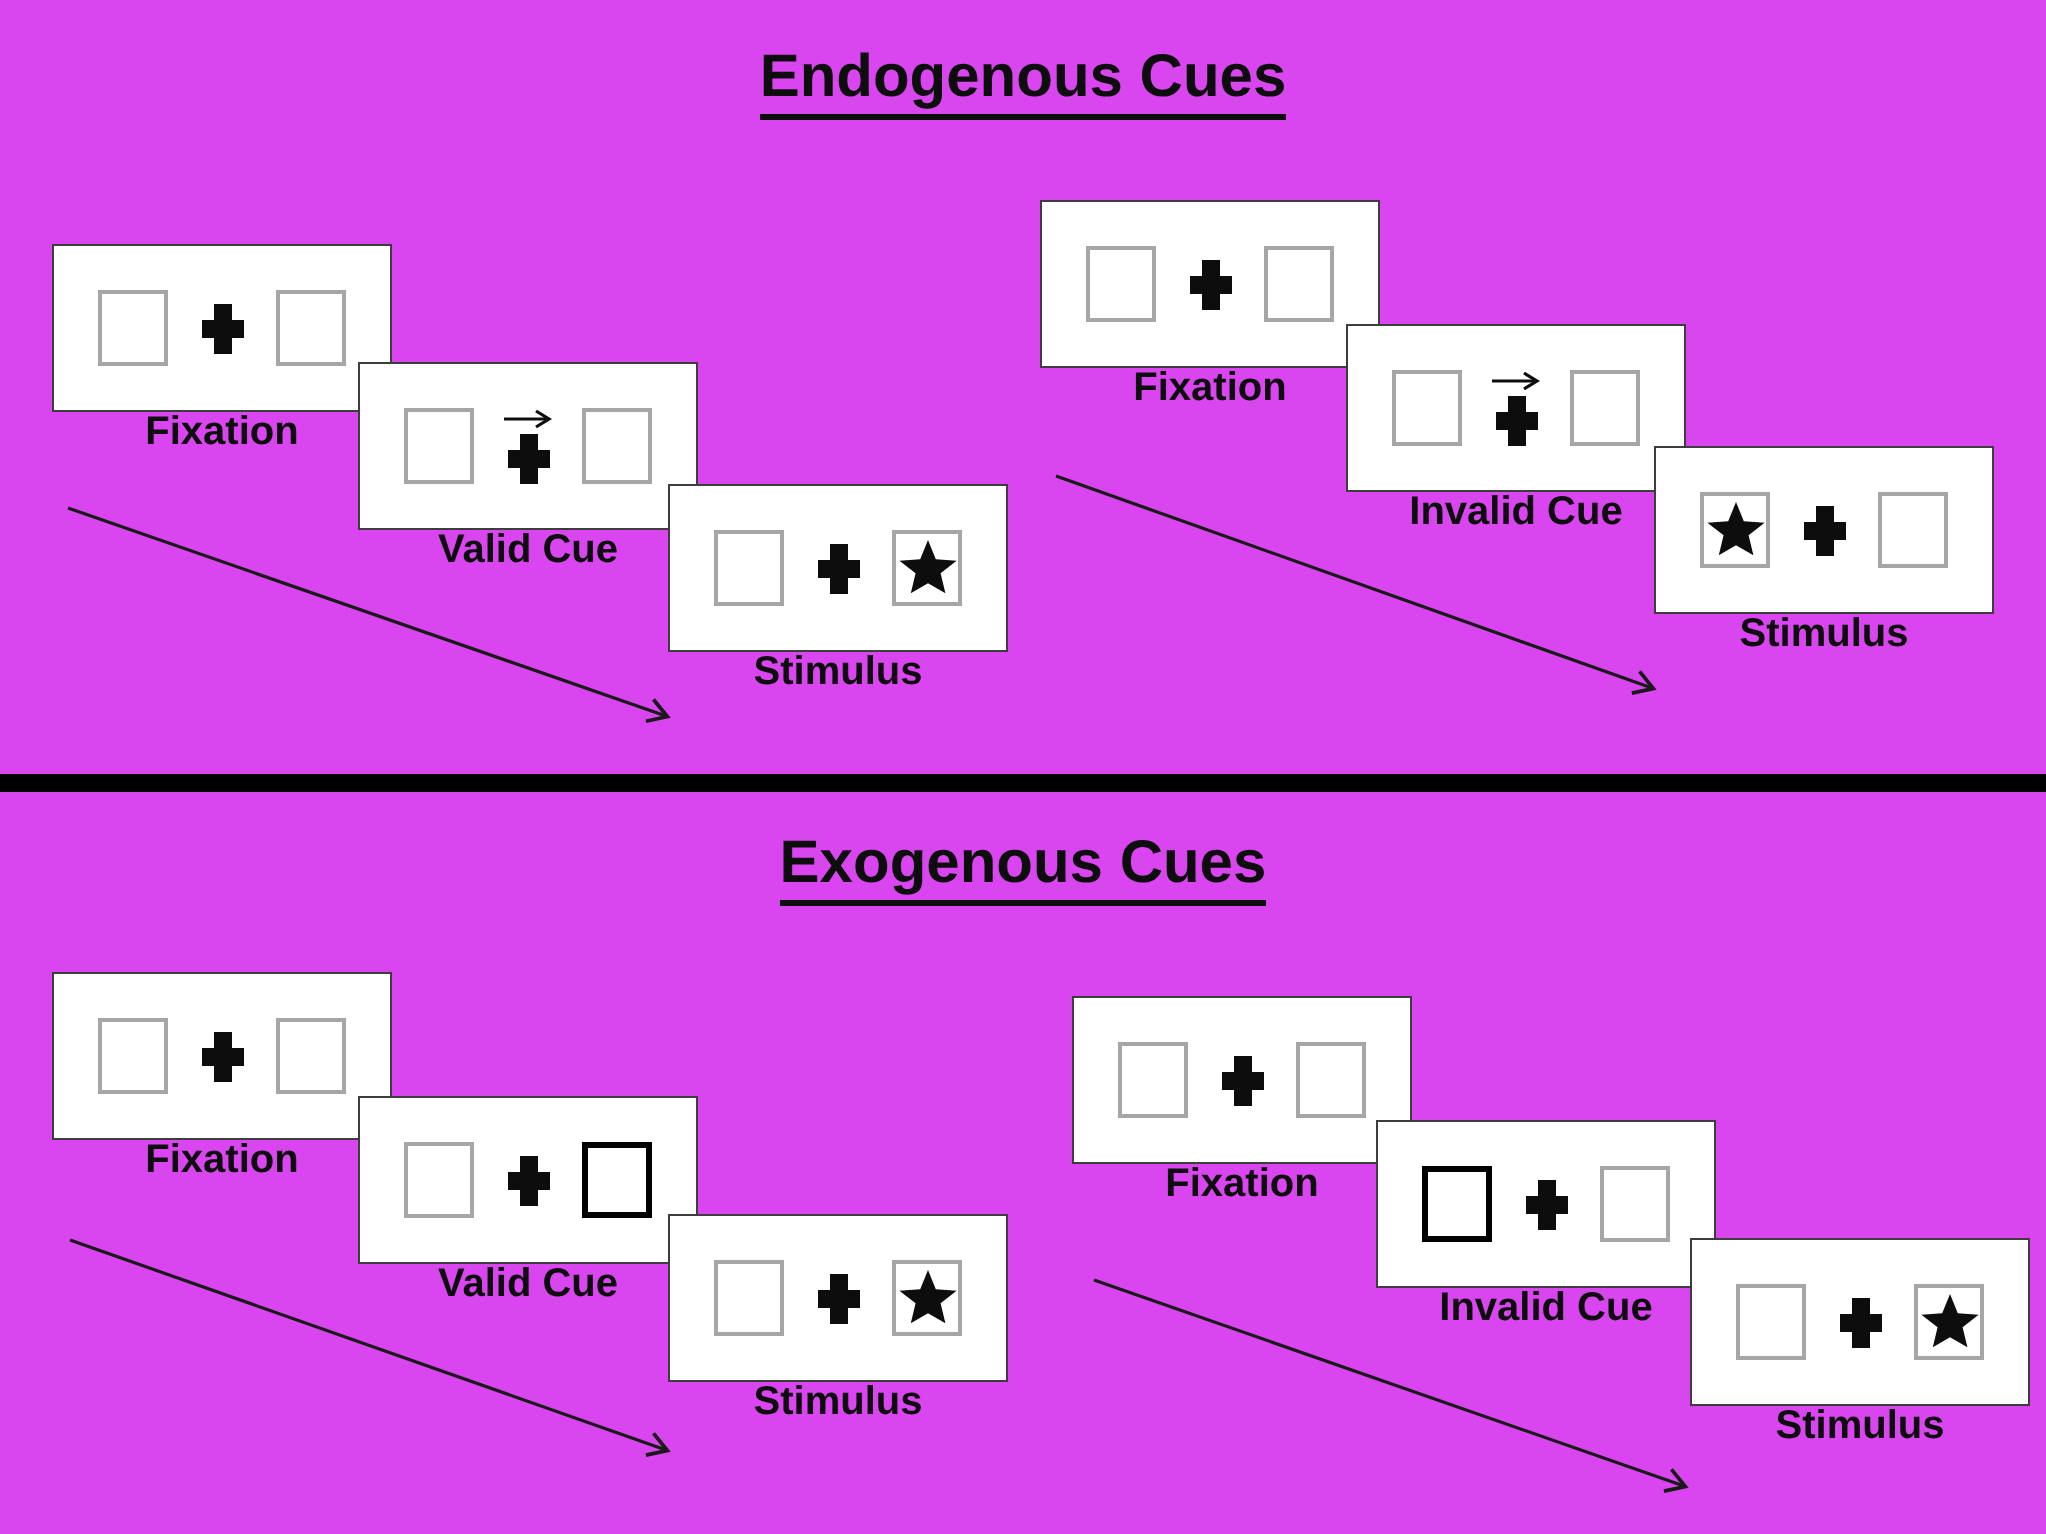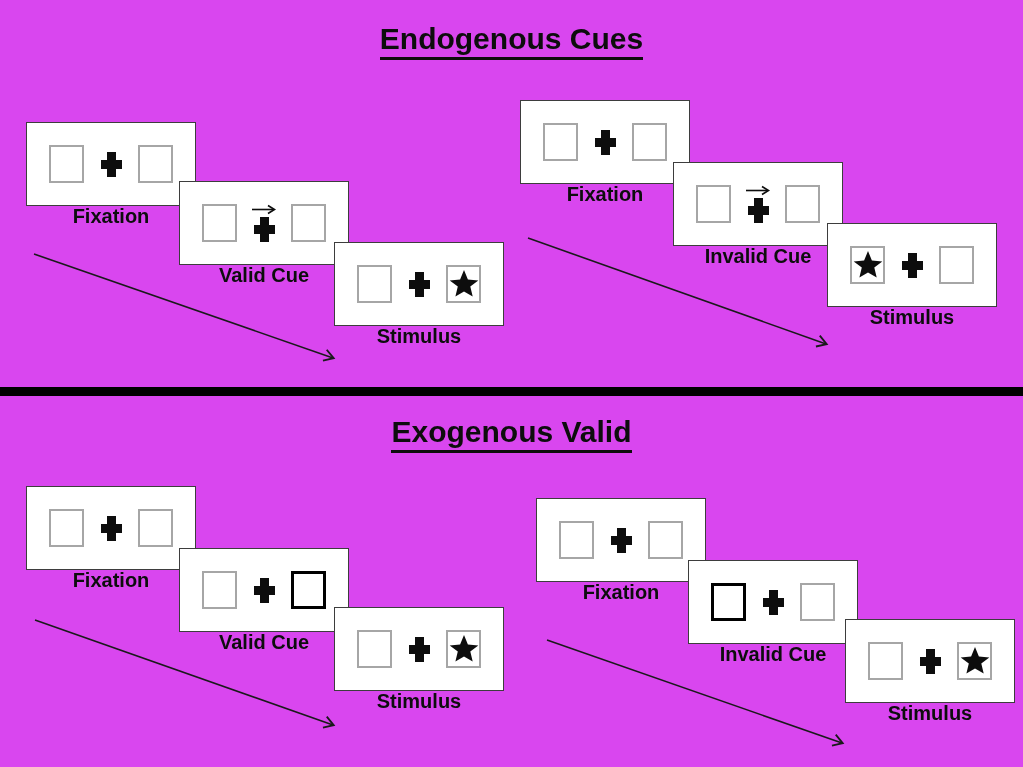--- a/index.html
+++ b/index.html
@@ -151,21 +151,21 @@
       <marker id="ah2" viewBox="0 0 10 10" refX="7.5" refY="5" markerWidth="9" markerHeight="9" orient="auto">
         <path d="M1.5 1 L8 5 L1.5 9" fill="none" stroke="#1a1a1a" stroke-width="1.3"></path>
       </marker>
     </defs>
     <line x1="4" y1="5" x2="302" y2="111" stroke="#1a1a1a" stroke-width="1.6" marker-end="url(#ah2)"></line>
   </svg>
 
   <div class="divider"></div>
 
   <div class="section-title" style="top:415px;">
-    <span class="underline">Exogenous Valid</span>
+    <span class="underline">Exogenous Cues</span>
   </div>
 
   <div class="step" style="left:26px;top:486px;">
     <div class="panel">
       <div class="box"></div>
       <div class="center-stack">
         <div class="plus"></div>
       </div>
       <div class="box"></div>
     </div>

